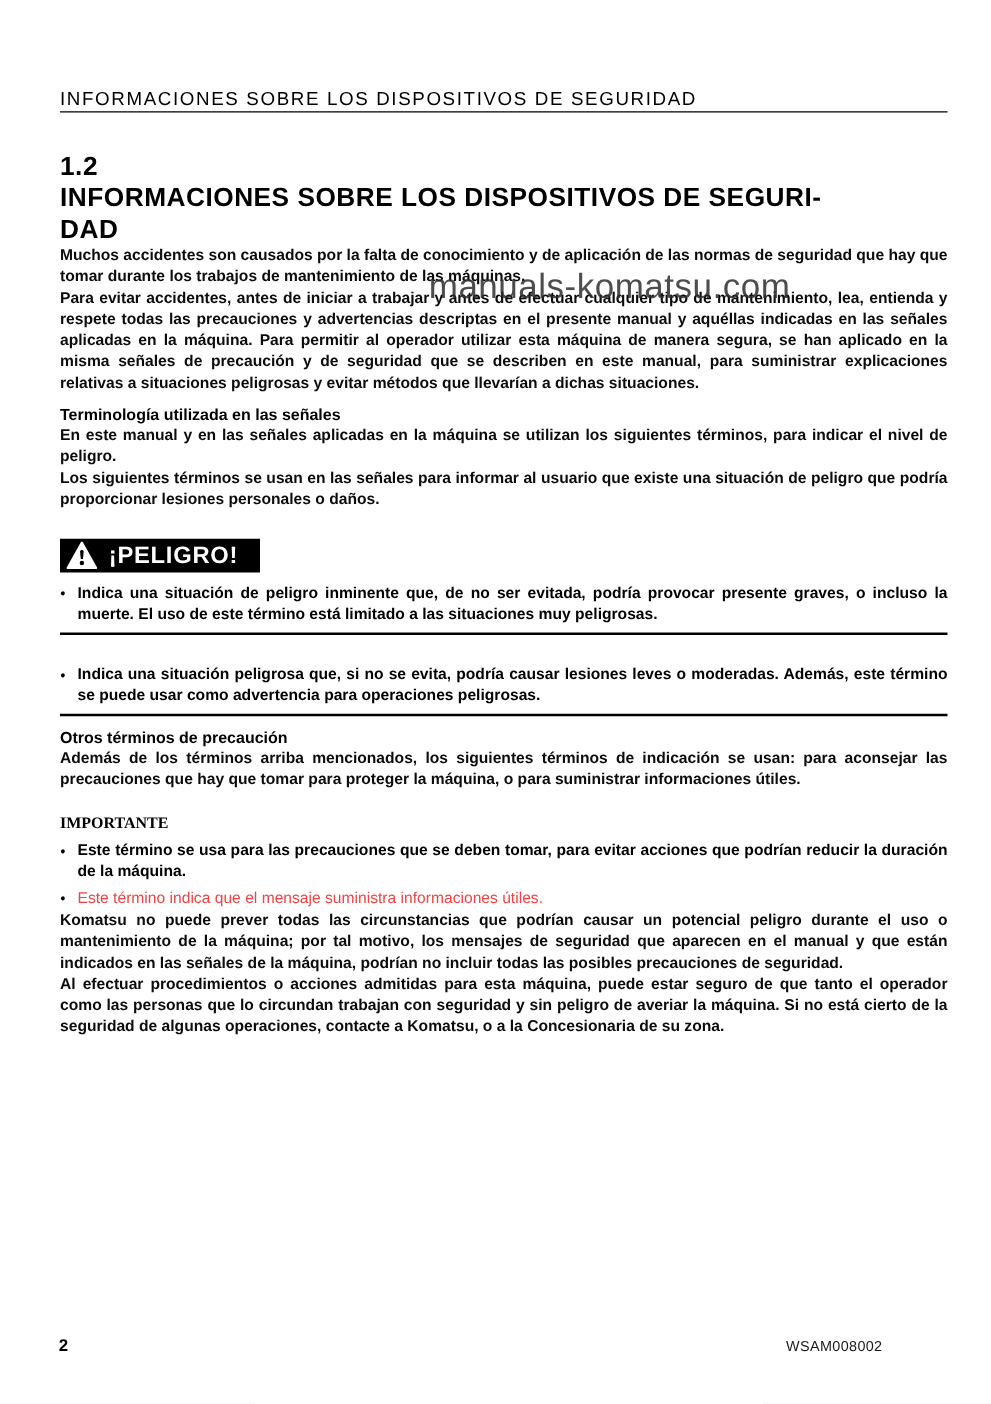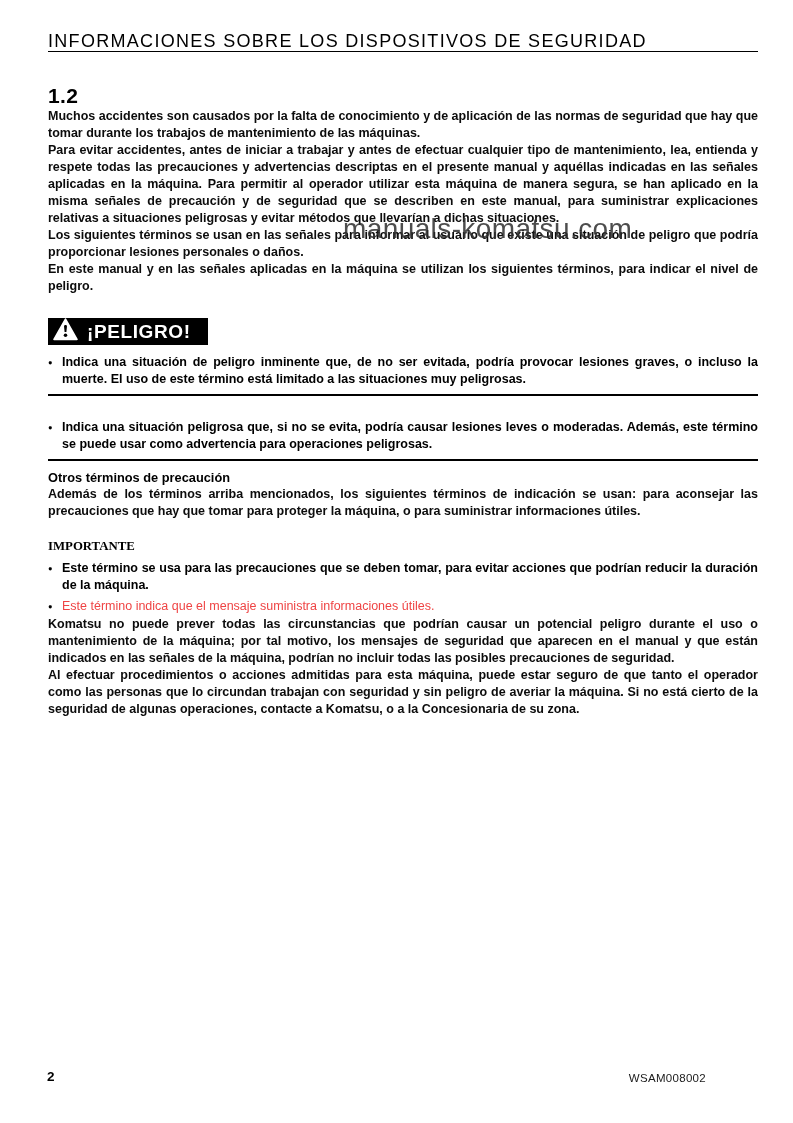--- a/index.html
+++ b/index.html
@@ -4,40 +4,40 @@
 <style>
   html,body{margin:0;padding:0;background:#e8e8e8;}
   .page{
     position:relative;width:793px;height:1123px;background:#ffffff;
     font-family:"Liberation Sans",sans-serif;color:#111;overflow:hidden;
     box-sizing:border-box;
   }
   .content{margin-left:48px;margin-right:35px;}
 
   .running-header{
-    padding-top:35px;padding-bottom:3px;border-bottom:1px solid #000;
-    font-size:18px;line-height:13px;letter-spacing:1.3px;color:#000;
+    padding-top:73px;padding-bottom:3px;border-bottom:1px solid #000;
+    font-size:15px;line-height:13px;letter-spacing:1.3px;color:#000;
   }
 
   .doc-title{
     margin-top:31px;display:flex;font-weight:bold;font-size:21px;
     line-height:25px;letter-spacing:.4px;color:#000;flex-direction:column;
   }
   .doc-title .num{width:43px;flex:none;}
 
   p.body{font-size:12.5px;line-height:17px;text-align:justify;margin:0;color:#0c0c0c;font-weight:bold;}
   .mt12{margin-top:12px}
   .mt14{margin-top:14px}
 
   .subhead{font-weight:bold;font-size:12.8px;line-height:17px;margin-top:8px;color:#000;}
   .subhead.gap{margin-top:18px;font-family:Liberation Serif, serif;}
 
   .advisory{margin-top:23px;}
   .banner{
-    display:inline-flex;gap:9px;background:#000;color:#fff;
+    display:inline-flex;align-items:center;gap:9px;background:#000;color:#fff;
     height:27px;padding:0 17px 0 5px;font-weight:bold;font-size:19px;
     letter-spacing:.6px;line-height:27px;
   }
   .banner svg{width:25px;height:23px;display:block;}
 
   .bullet{
     display:flex;margin-top:5px;font-size:12.5px;line-height:16.5px;
     text-align:justify;color:#ef4444;
   }
   .bullet::before{
@@ -61,40 +61,45 @@
 <body>
 
 <div class="page">
 
   <div class="content">
 
     <div class="running-header">INFORMACIONES SOBRE LOS DISPOSITIVOS DE SEGURIDAD</div>
 
     <div class="doc-title">
       <span class="num">1.2</span>
+      <span>
+        <span>INFORMACIONES SOBRE LOS DISPOSITIVOS DE SEGURI-</span><br>
+        <span>DAD</span>
+      </span>
     </div>
 
     <p class="body mt12">Muchos accidentes son causados por la falta de conocimiento y de aplicación de las normas de seguridad que hay que tomar durante los trabajos de mantenimiento de las máquinas.</p>
     <p class="body">Para evitar accidentes, antes de iniciar a trabajar y antes de efectuar cualquier tipo de mantenimiento, lea, entienda y respete todas las precauciones y advertencias descriptas en el presente manual y aquéllas indicadas en las señales aplicadas en la máquina. Para permitir al operador utilizar esta máquina de manera segura, se han aplicado en la misma señales de precaución y de seguridad que se describen en este manual, para suministrar explicaciones relativas a situaciones peligrosas y evitar métodos que llevarían a dichas situaciones.</p>
 
+    <div class="subhead">Terminología utilizada en las señales</div>
+    <p class="body">En este manual y en las señales aplicadas en la máquina se utilizan los siguientes términos, para indicar el nivel de peligro.</p>
     <p class="body">Los siguientes términos se usan en las señales para informar al usuario que existe una situación de peligro que podría proporcionar lesiones personales o daños.</p>
-    <p class="body">En este manual y en las señales aplicadas en la máquina se utilizan los siguientes términos, para indicar el nivel de peligro.</p>
 
     <div class="advisory">
       <div class="banner">
         <span>
           <svg viewBox="0 0 24 22" xmlns="http://www.w3.org/2000/svg">
             <path d="M12 1 L23 20.5 H1 Z" fill="#ffffff" stroke="#ffffff" stroke-width="1.6" stroke-linejoin="round"></path>
             <path d="M12 6.6 c1 0 1.5 .6 1.4 1.5 l-.55 5.4 h-1.7 l-.55 -5.4 c-.1 -.9 .4 -1.5 1.4 -1.5 z" fill="#000000"></path>
             <circle cx="12" cy="16.6" r="1.7" fill="#000000"></circle>
           </svg>
         </span>
         <span>¡PELIGRO!</span>
       </div>
-      <div class="bullet bold">Indica una situación de peligro inminente que, de no ser evitada, podría provocar lesiones graves, o incluso la muerte. El uso de este término está limitado a las situaciones muy peligrosas.</div>
+      <div class="bullet bold">Indica una situación de peligro inminente que, de no ser evitada, podría provocar presente graves, o incluso la muerte. El uso de este término está limitado a las situaciones muy peligrosas.</div>
       <hr class="endrule">
     </div>
 
 
     <div class="advisory">
       <div class="bullet bold">Indica una situación peligrosa que, si no se evita, podría causar lesiones leves o moderadas. Además, este término se puede usar como advertencia para operaciones peligrosas.</div>
       <hr class="endrule">
     </div>
 
     <div class="subhead">Otros términos de precaución</div>

